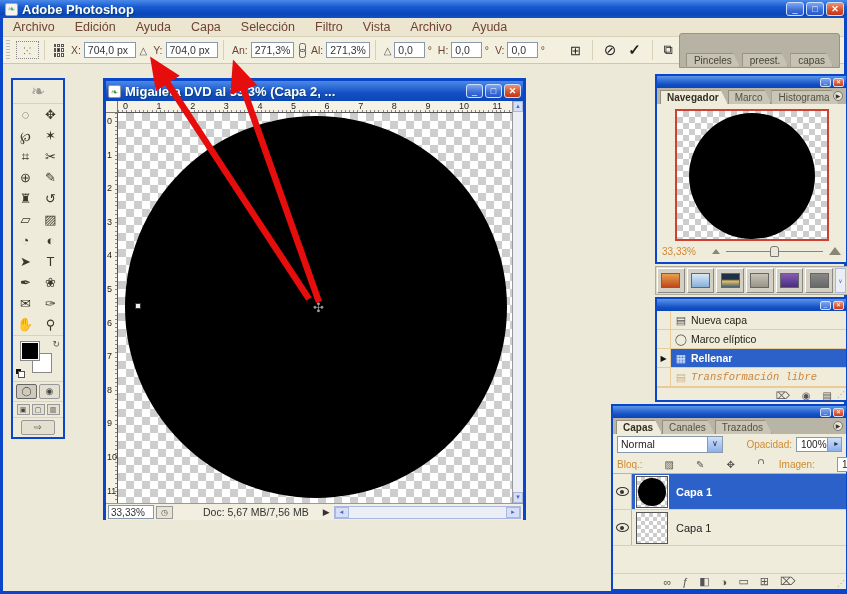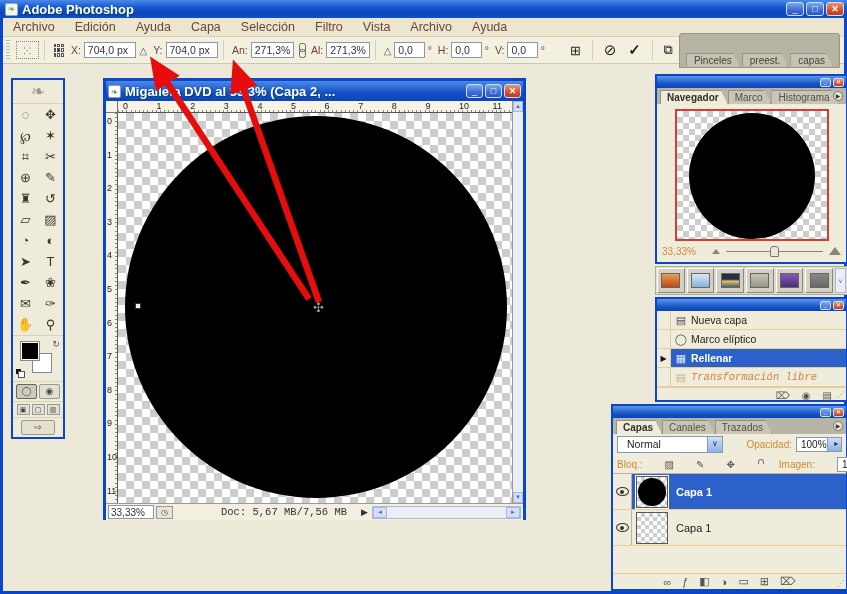--- a/index.html
+++ b/index.html
@@ -126,21 +126,21 @@
   #vscroll { position:absolute; right:0; top:0; width:11px; bottom:17px; background:#eceef5;
     border-left:1px solid #999; display:flex; flex-direction:column; justify-content:space-between; }
   .scr-arrow { height:11px; background:#d6dff7; border:1px solid #aab8e0; font-size:6px; color:#4a6ac8;
     text-align:center; line-height:9px; }
   #statusbar { position:absolute; left:0; bottom:0; right:0; height:17px; background:#f2eee0;
     border-top:1px solid #999; display:flex; align-items:center; font-size:10.5px; color:#333; }
   #zoombox { width:46px; height:14px; background:#fff; border:1px solid #8a99a9; font-size:10px;
     padding:1px 2px; margin-left:2px; }
   .st-btn { width:17px; height:13px; background:#e8e4d4; border:1px solid #999; margin:0 2px;
     font-size:8px; text-align:center; line-height:11px; color:#555; }
-  #docinfo { margin:0 14px 0 46px; white-space:nowrap;font-family:Liberation Mono, monospace; }
+  #docinfo { margin:0 14px 0 28px; white-space:nowrap; }
   #st-arrow { font-size:9px; margin-right:4px; }
   #hscroll { flex:1; height:13px; background:#eceef5; border:1px solid #aab8e0; display:flex;
     justify-content:space-between; margin-right:2px; }
   #hscroll .scr-arrow { width:14px; height:11px; }
 
   
   #navigator { left:652px; top:74px; width:193px; height:190px; }
   #nav-proxy { margin:5px auto 0 auto; width:154px; height:132px; border:2px solid #d04030;
     background-color:#fff; position:relative; overflow:hidden;
     background-image:linear-gradient(45deg,#cdcdcd 25%,transparent 25%,transparent 75%,#cdcdcd 75%),
@@ -179,21 +179,21 @@
   .hrow.undone .hlabel { color:#d08438; font-style:italic;font-family:Liberation Mono, monospace; }
   .hrow.undone .hicon { color:#cbb38a; }
   #hist-foot { height:15px; border-top:1px solid #ebcb96; display:flex; justify-content:flex-end;
     align-items:center; gap:12px; padding-right:14px; font-size:10px; color:#555; }
   .palgrip { position:absolute; right:1px; bottom:1px; font-size:8px; color:#999; }
 
   
   #layers { left:608px; top:404px; width:237px; height:187px; }
   #blendrow { display:flex; align-items:center; height:21px; padding:0 4px; gap:4px; }
   #blendsel { width:106px; height:17px; background:#fff; border:1px solid #8a99a9; font-size:10.5px;
-    color:#222; padding:1px 9px; position:relative; }
+    color:#222; padding:1px 3px; position:relative; }
   #blendsel .chev { position:absolute; right:0; top:0; width:15px; height:15px;
     background:linear-gradient(180deg,#cfe0fb,#8cb0ea); border-left:1px solid #8a99a9; color:#234;
     font-size:8px; text-align:center; line-height:14px; }
   .ol { color:#d08a2e; font-size:10px; margin-left:auto; }
   .ol2 { color:#d08a2e; font-size:10px; }
   .valbox { width:46px; height:15px; background:#fff; border:1px solid #8a99a9; font-size:10px; color:#222;
     display:flex; align-items:center; }
   .valbox span { flex:1; padding-left:4px; }
   .valbox .vchev { width:12px; height:13px; background:linear-gradient(180deg,#cfe0fb,#8cb0ea);
     border-left:1px solid #8a99a9; color:#234; font-size:8px; text-align:center; line-height:12px; }

